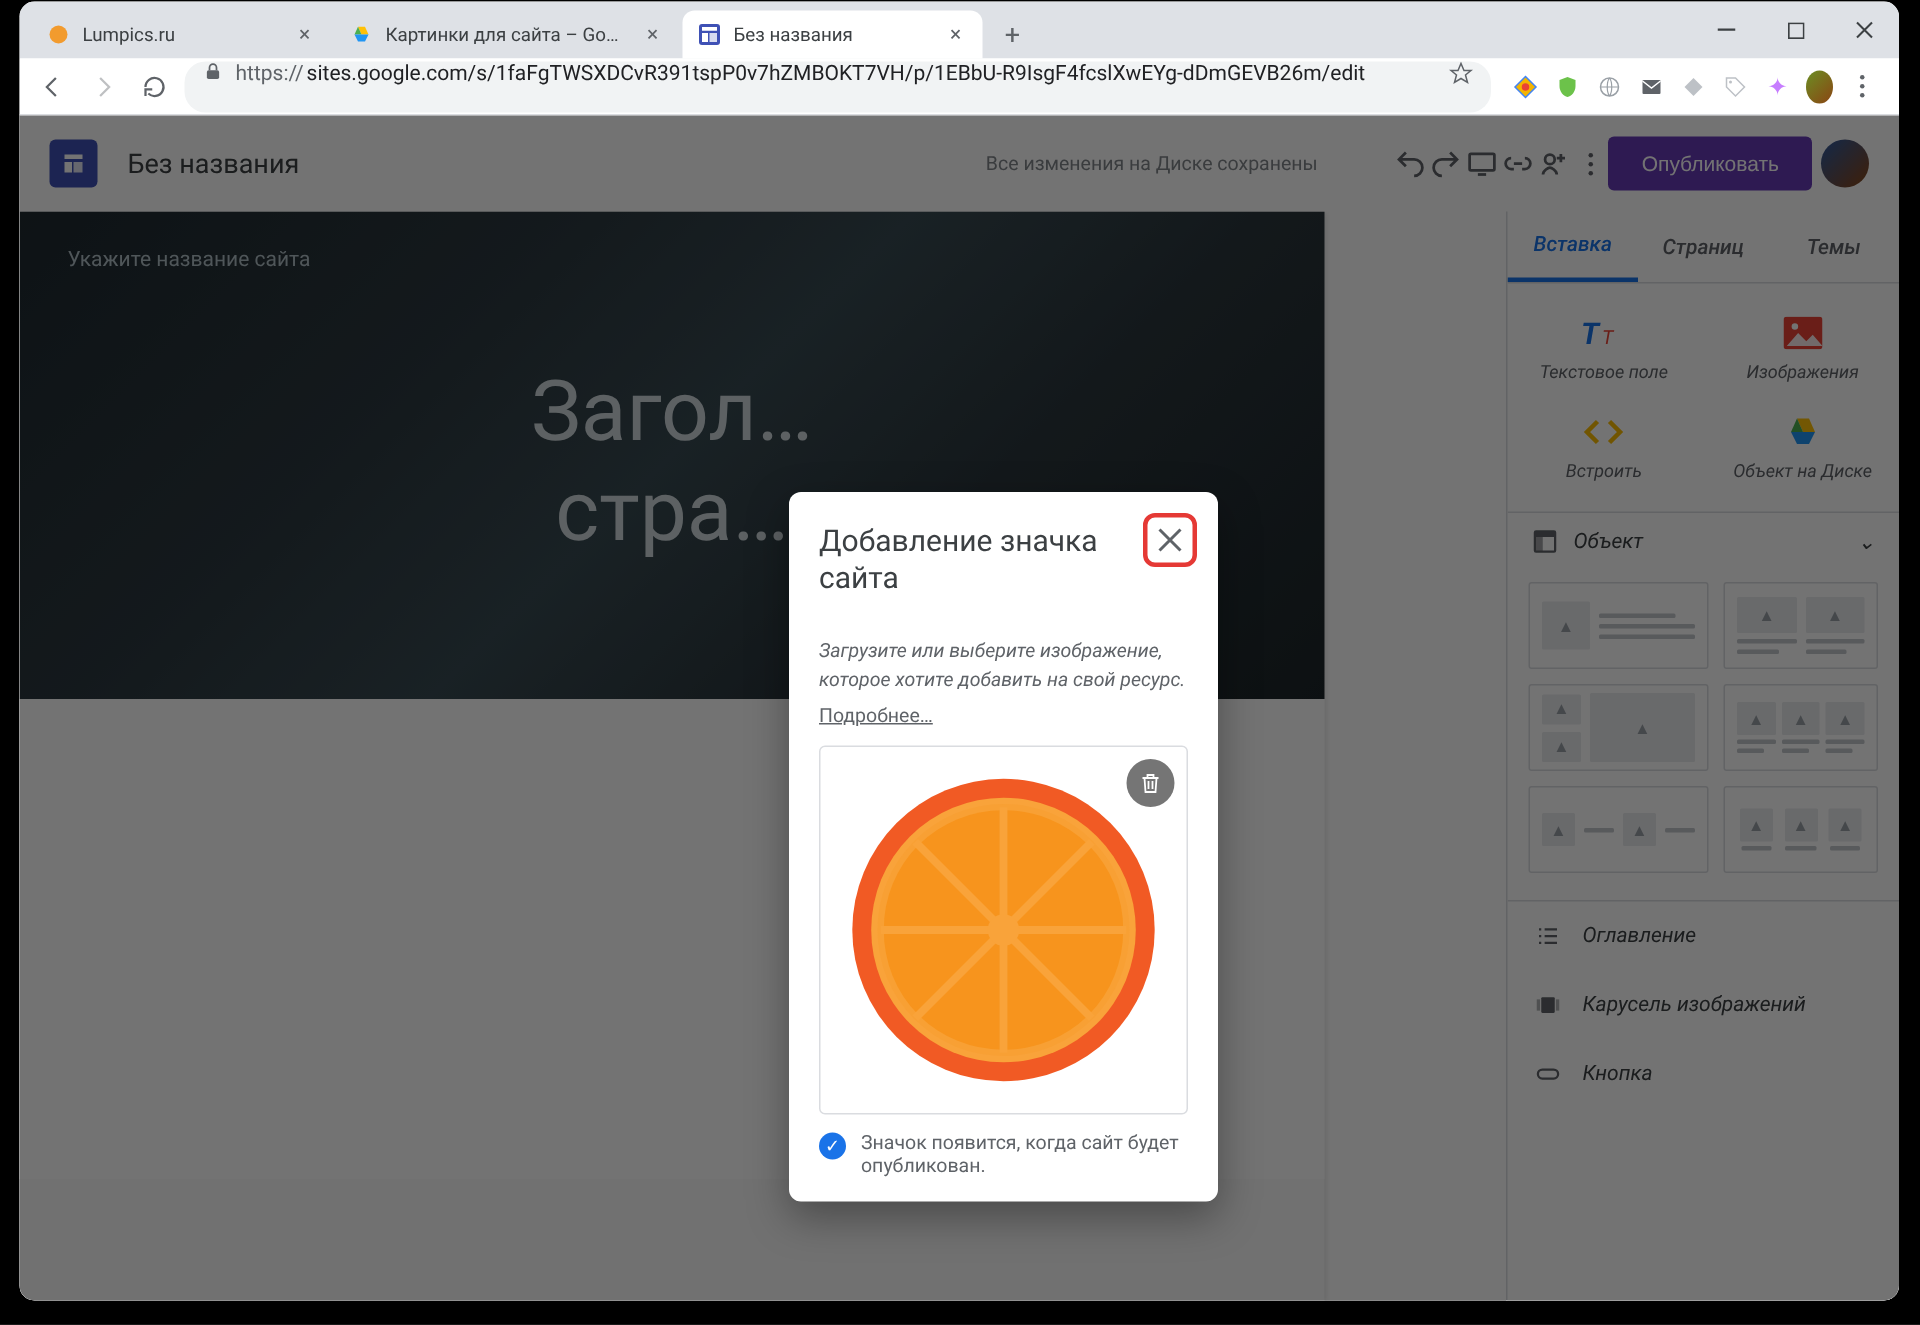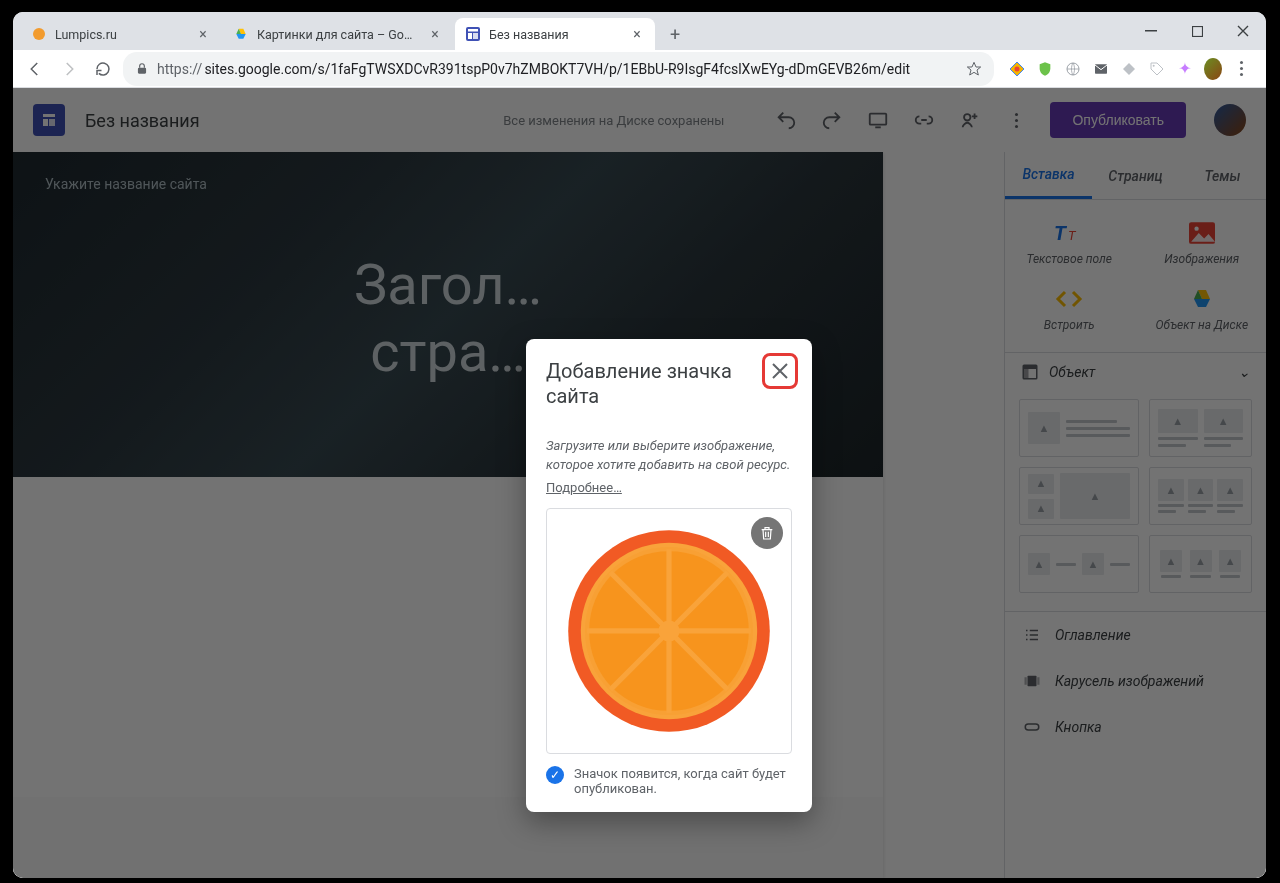--- a/index.html
+++ b/index.html
@@ -15,21 +15,21 @@
     --overlay: rgba(0,0,0,0.55);
     --border: #dadce0;
     --panel-bg: #ffffff;
     --dark-hero: #2f3a3f;
   }
   * { box-sizing: border-box; }
   html,body { margin:0; padding:0; height:100%; width:100%; font-family: Roboto, "Segoe UI", Arial, sans-serif; background:#000; }
   body { width:1280px; height:883px; overflow:hidden; position:relative; background:#000; }
 
   .window {
-    position:absolute; left:13px; top:12px; width:1253px; height:866px;
+    position:absolute; left:13px; top:1px; width:1253px; height:866px;
     background:var(--panel-bg); border-radius:10px; overflow:hidden;
     box-shadow: 0 8px 28px rgba(0,0,0,0.4);
   }
 
   
   .tabstrip {
     height:38px; background:var(--chrome-bg); display:flex; align-items:flex-end;
     padding-left:8px;
   }
   .tab {
@@ -48,21 +48,21 @@
   .winctrls div { width:46px; height:38px; display:flex; align-items:center; justify-content:center; color:#3c4043; }
 
   
   .toolbar {
     height:38px; background:var(--tab-active); display:flex; align-items:center;
     padding:0 8px; gap:6px; border-bottom:1px solid var(--border);
   }
   .navicon { width:28px; height:28px; display:flex; align-items:center; justify-content:center; color:#5f6368; border-radius:50%; }
   .omnibox {
     flex:1; height:34px; background:var(--addr-bg); border-radius:14px;
-    display:flex; align-items:center; padding:0 12px; gap:8px; font-size:14px;
+    display:flex; align-items:flex-start; padding:0 12px; gap:8px; font-size:14px;
     color:#202124;
   }
   .omnibox .proto { color:#5f6368; }
   .ext-icons { display:flex; align-items:center; gap:10px; padding:0 8px; color:#5f6368;}
   .ext-icon { width:18px; height:18px; display:flex; align-items:center; justify-content:center; font-size:16px; }
   .avatar-small { width:22px; height:22px; border-radius:50%; background:linear-gradient(135deg,#6b8e23,#8b4513); }
   .dots-v { display:flex; flex-direction:column; gap:3px; }
   .dots-v span { width:3px; height:3px; background:#5f6368; border-radius:50%; }
 
   
@@ -74,21 +74,21 @@
     position:absolute; inset:0; background:var(--overlay); z-index:5;
   }
 
   
   .app-header {
     height:64px; display:flex; align-items:center; padding:0 20px; gap:20px;
   }
   .site-logo { width:32px; height:32px; background:#3f51b5; border-radius:4px; display:flex; align-items:center; justify-content:center; }
   .doc-title { font-size:18px; color:#3c4043; }
   .save-status { margin-left:auto; font-size:13px; color:#80868b; }
-  .hdr-actions { display:flex; align-items:center; gap:22px; margin-left:30px; color:#5f6368;}
+  .hdr-actions { display:flex; align-items:center; margin-left:30px; color:#5f6368;}
   .hdr-actions .ico { width:24px; height:24px; display:flex; align-items:center; justify-content:center; }
   .publish-btn {
     background:var(--purple); color:#fff; border:none; border-radius:4px;
     padding:0 22px; height:36px; font-size:14px; font-weight:500;
   }
   .avatar-big { width:32px; height:32px; border-radius:50%; background:linear-gradient(135deg,#2c5aa0,#8b4513); margin-left:6px;}
 
   
   .app-body { position:absolute; top:64px; left:0; right:0; bottom:0; display:flex; }
   .canvas-col { flex:1; overflow:hidden; padding:0 0px; display:flex; justify-content:flex-start; }

